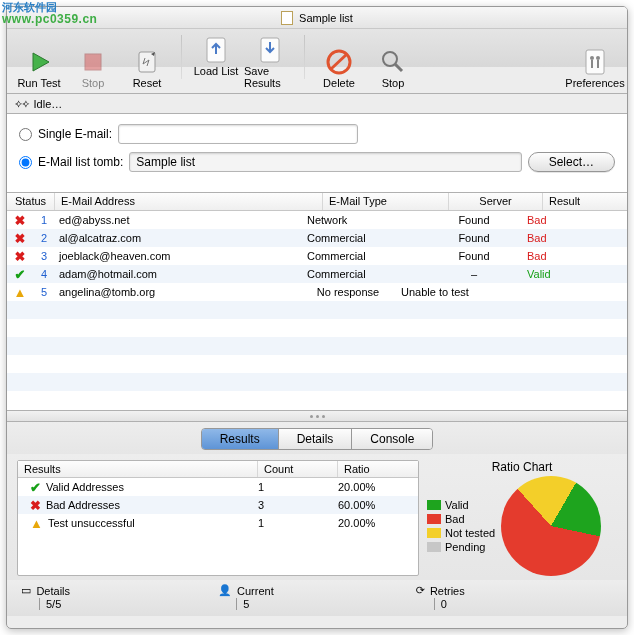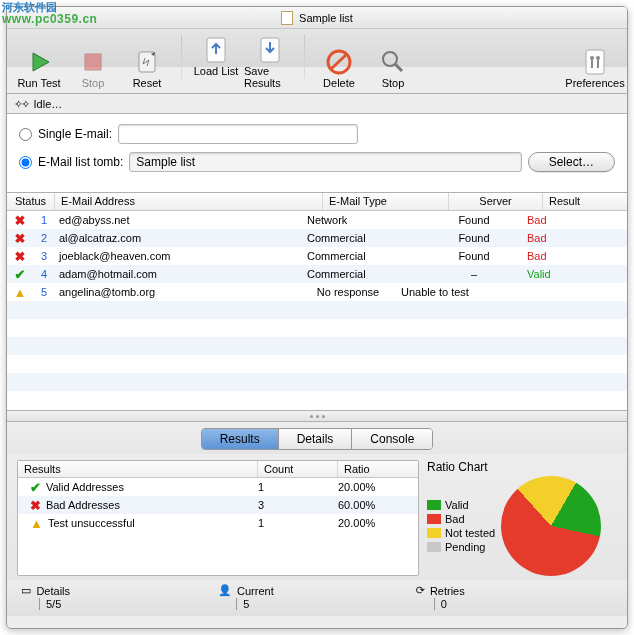--- a/index.html
+++ b/index.html
@@ -51,21 +51,21 @@
 .bottom{display:flex;padding:6px 10px 4px;gap:8px;background:linear-gradient(#ededed,#e6e6e6)}
 .results-table{flex:1;background:#fff;border:1px solid #b4b4b4;border-radius:2px}
 .results-table .thead{height:17px}
 .rt-name{flex:1;padding-left:6px}
 .rt-count{width:80px;padding-right:10px}
 .rt-ratio{width:80px;text-align:left;padding-right:10px}
 .results-table .tr{display:flex;height:18px;align-items:center;padding-left:6px}
 .results-table .tr:nth-child(odd){background:#fff}
 .results-table .tr:nth-child(even){background:#f0f5fb}
 .chart-pane{width:190px}
-.chart-title{font-size:12px;margin-bottom:2px}
+.chart-title{text-align:center;font-size:12px;margin-bottom:2px}
 .chart-body{display:flex;gap:6px;align-items:center}
 .legend{display:flex;flex-direction:column;gap:2px;font-size:10.5px}
 .lg{display:flex;align-items:center;gap:4px}
 .sw{width:14px;height:10px}
 .pie{width:100px;height:100px;border-radius:50%}
 .metrics{display:flex;background:linear-gradient(#ededed,#e0e0e0);padding:4px 14px 6px;gap:0}
 .metric{flex:1}
 .metric .m-top{display:flex;align-items:center;gap:5px;font-size:12px}
 .metric .m-val{margin-left:18px;border-left:1px solid #999;padding-left:6px;font-size:11px;margin-top:1px}
 .watermark{position:absolute;left:2px;top:2px;z-index:10;font-size:20px;font-weight:bold;line-height:1}

